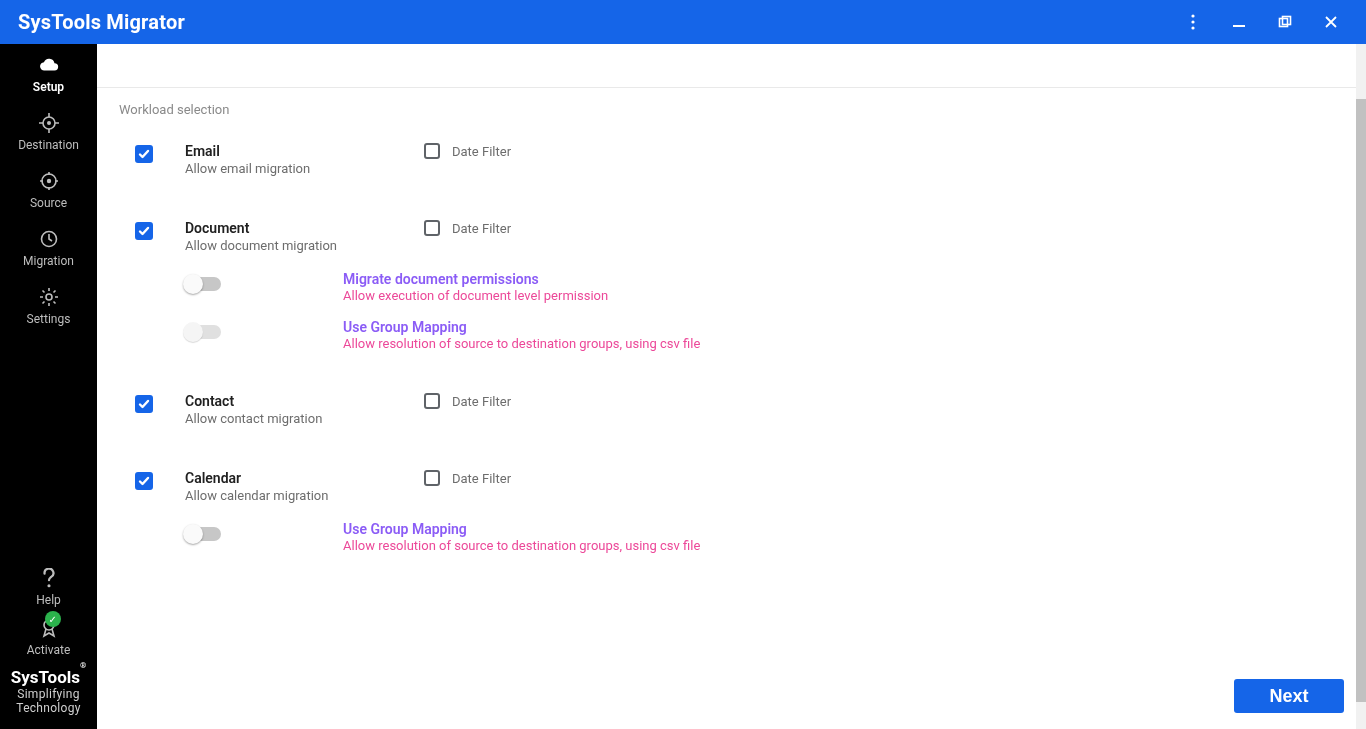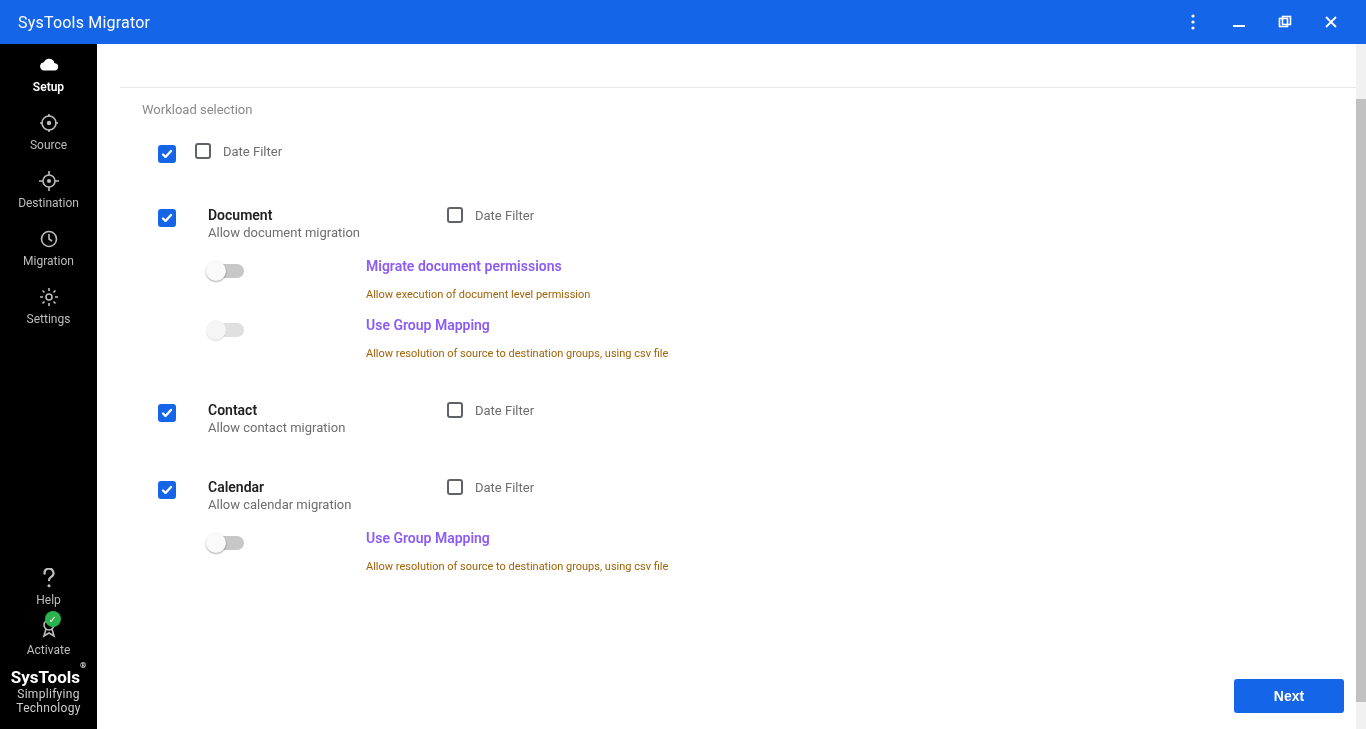--- a/index.html
+++ b/index.html
@@ -9,29 +9,29 @@
   
   .titlebar {
     height: 44px;
     background: #1565e8;
     color: #fff;
     display: flex;
     align-items: center;
     padding: 0 12px 0 18px;
     flex: 0 0 44px;
   }
-  .titlebar .title { font-size: 16px; font-weight: 400; letter-spacing: .2px; }
+  .titlebar .title { font-size: 20px; font-weight: 700; letter-spacing: .2px; }
   .titlebar .spacer { flex: 1; }
   .titlebar .win-btn {
     width: 46px; height: 44px; display: flex; align-items: center; justify-content: center;
     color: #fff; cursor: pointer;
   }
 
   
-  .body-area { flex: 1; display: flex; min-height: 0; gap: 23px; }
+  .body-area { flex: 1; display: flex; min-height: 0; }
 
   
   .sidebar {
     width: 97px; background: #000; color: #bdbdbd;
     display: flex; flex-direction: column;
     flex: 0 0 97px;
   }
   .nav-top { display: flex; flex-direction: column; }
   .nav-item {
     display: flex; flex-direction: column; align-items: center;
@@ -89,38 +89,38 @@
     margin-right: 12px; flex: 0 0 16px;
   }
   .filter-label { font-size: 13px; color: #6d6d6d; }
 
   .sub-option-row {
     display: flex; align-items: flex-start; padding: 8px 0 8px 38px;
   }
   .sub-option-row .toggle-col { width: 208px; display: flex; justify-content: flex-start; padding-left: 50px; padding-top: 6px; }
   .sub-text { }
   .sub-title { font-size: 14px; font-weight: 600; color: #8b5cf6; }
-  .sub-sub { font-size: 11px; color: #a16207; margin-top: 14px; }
+  .sub-sub { font-size: 13px; color: #ec4899; margin-top: 1px; }
 
   
   .toggle {
     width: 36px; height: 14px; border-radius: 8px; background: #c7c7c7; position: relative;
   }
   .toggle .knob {
     position: absolute; top: -3px; left: -2px; width: 20px; height: 20px; border-radius: 50%;
     background: #fafafa; box-shadow: 0 1px 2px rgba(0,0,0,.35);
   }
   .toggle.disabled { background: #e0e0e0; }
   .toggle.disabled .knob { background: #f5f5f5; box-shadow: 0 1px 1px rgba(0,0,0,.15); }
 
   
   .next-btn {
     position: absolute; right: 22px; bottom: 16px;
     background: #1565e8; color: #fff; border: none; border-radius: 3px;
-    width: 110px; height: 34px; font-size: 14px; font-weight: 600; cursor: pointer;
+    width: 110px; height: 34px; font-size: 18px; font-weight: 600; cursor: pointer;
   }
 </style>
 </head>
 <body>
 
 <div class="titlebar">
   <div class="title">SysTools Migrator</div>
   <div class="spacer"></div>
   <div class="win-btn">
     <svg width="14" height="16" viewBox="0 0 14 16">
@@ -157,37 +157,37 @@
           <svg width="22" height="16" viewBox="0 0 24 16">
               <path d="M7 14h11a4 4 0 0 0 0-8 6 6 0 0 0-11.5-1A4.5 4.5 0 0 0 7 14z" fill="#fff"></path>
             </svg>
         </span>
         <span class="lbl" style="color:#fff;font-weight:600">Setup</span>
       </div>
 
       <div class="nav-item">
         <span class="ico">
           <svg width="20" height="20" viewBox="0 0 20 20">
+              <circle cx="10" cy="10" r="6" fill="none" stroke="#bdbdbd" stroke-width="1.6"></circle>
+              <circle cx="10" cy="10" r="2" fill="#bdbdbd"></circle>
+              <path d="M10 0v4M10 16v4M0 10h4M16 10h4" stroke="#bdbdbd" stroke-width="1.6"></path>
+            </svg>
+        </span>
+        <span class="lbl">Destination</span>
+      </div>
+
+      <div class="nav-item">
+        <span class="ico">
+          <svg width="20" height="20" viewBox="0 0 20 20">
               <circle cx="10" cy="10" r="7" fill="none" stroke="#bdbdbd" stroke-width="1.6"></circle>
               <circle cx="10" cy="10" r="2.2" fill="#bdbdbd"></circle>
               <path d="M10 1v3M10 16v3M1 10h3M16 10h3" stroke="#bdbdbd" stroke-width="1.6"></path>
             </svg>
         </span>
         <span class="lbl">Source</span>
-      </div>
-
-      <div class="nav-item">
-        <span class="ico">
-          <svg width="20" height="20" viewBox="0 0 20 20">
-              <circle cx="10" cy="10" r="6" fill="none" stroke="#bdbdbd" stroke-width="1.6"></circle>
-              <circle cx="10" cy="10" r="2" fill="#bdbdbd"></circle>
-              <path d="M10 0v4M10 16v4M0 10h4M16 10h4" stroke="#bdbdbd" stroke-width="1.6"></path>
-            </svg>
-        </span>
-        <span class="lbl">Destination</span>
       </div>
 
 
       <div class="nav-item">
         <span class="ico">
           <svg width="20" height="20" viewBox="0 0 20 20">
               <circle cx="10" cy="10" r="7.5" fill="none" stroke="#bdbdbd" stroke-width="1.6"></circle>
               <path d="M10 5v5l3 2" stroke="#bdbdbd" stroke-width="1.6" fill="none"></path>
             </svg>
         </span>
@@ -241,20 +241,24 @@
       <div class="section-header-gap"></div>
       <div class="section-title">Workload selection</div>
 
       <div id="workloads-host">
           <div class="workload-row">
             <div class="chk">
               <svg width="14" height="14" viewBox="0 0 14 14">
                 <path d="M3 7.5l2.5 2.5L11 4" stroke="#fff" stroke-width="2.4" fill="none" stroke-linecap="round" stroke-linejoin="round"></path>
               </svg>
             </div>
+            <div class="wl-text">
+              <div class="wl-title">Email</div>
+              <div class="wl-sub">Allow email migration</div>
+            </div>
             <div class="filter-col">
               <div class="filter-chk"></div>
               <div class="filter-label">Date Filter</div>
             </div>
           </div>
           <div style="height: 20px;"></div>
           <div class="workload-row">
             <div class="chk">
               <svg width="14" height="14" viewBox="0 0 14 14">
                 <path d="M3 7.5l2.5 2.5L11 4" stroke="#fff" stroke-width="2.4" fill="none" stroke-linecap="round" stroke-linejoin="round"></path>

